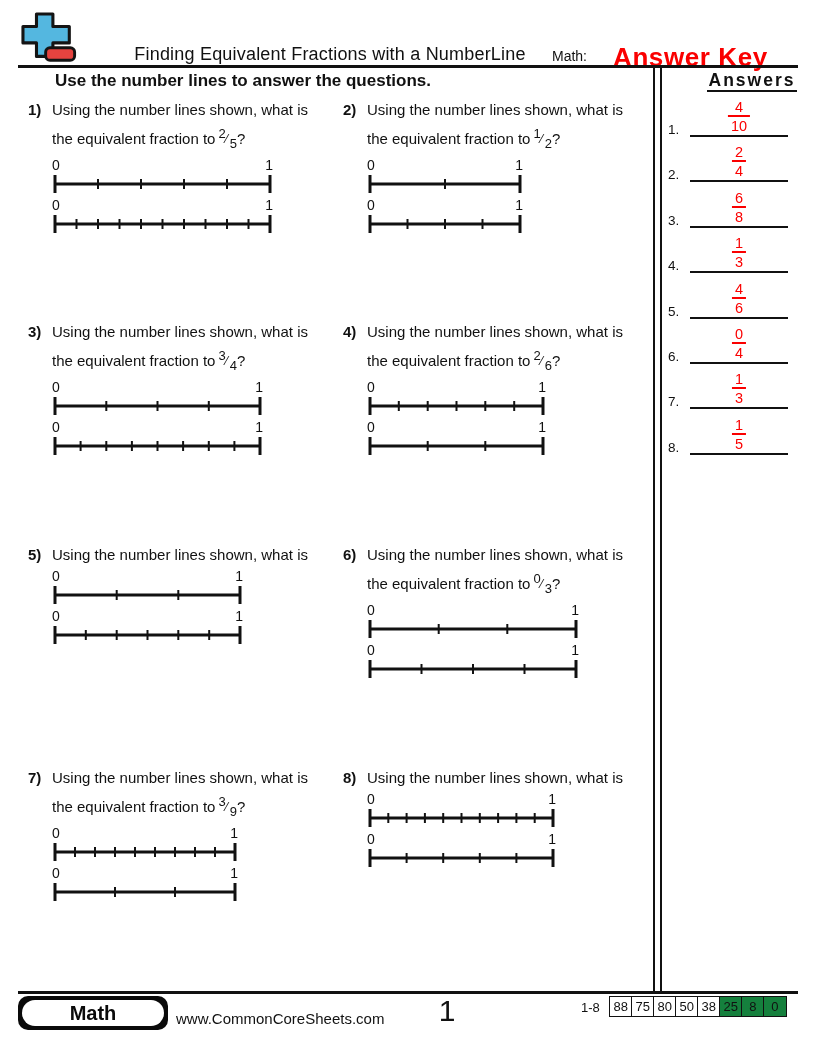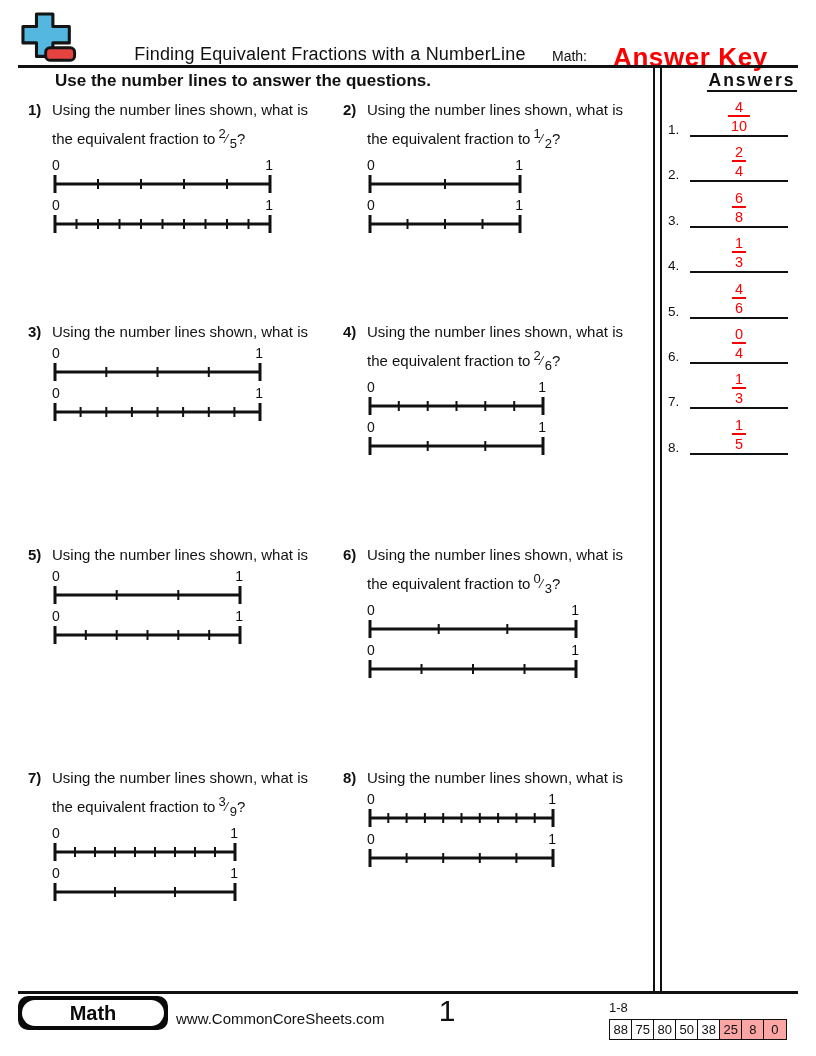--- a/index.html
+++ b/index.html
@@ -45,27 +45,27 @@
 
   
   #math-badge{position:absolute;left:18px;top:996px;width:150px;height:34px;background:#0a0a0a;
         border-radius:10px;}
   #math-badge .inner{position:absolute;left:4px;top:4px;right:4px;bottom:4px;background:#fff;
         border-radius:14px;display:flex;align-items:center;justify-content:center;
         font-size:20px;font-weight:bold;color:#0a0a0a;}
   #site-url{position:absolute;left:176px;top:1010px;font-size:15px;}
   #page-number{position:absolute;left:425px;top:995px;width:44px;text-align:center;
         font-size:30px;line-height:32px;}
-  #score-range{position:absolute;left:581px;top:1000px;font-size:13px;margin-left:28px;}
-  #score-table{position:absolute;left:609px;top:1019px;display:flex;text-align:right;}
+  #score-range{position:absolute;left:581px;top:1000px;font-size:13px;}
+  #score-table{position:absolute;left:609px;top:996px;display:flex;text-align:right;}
   .score-cell{width:23.5px;height:21px;border:1.5px solid #111;margin-left:-1.5px;
         display:flex;align-items:center;justify-content:center;font-size:13px;
         background:#fff;box-sizing:border-box;}
   .score-cell:first-child{margin-left:0;}
-  .score-cell.hl{background:#fca5a5;}
+  .score-cell.hl{background:#15803d;}
 </style>
 </head>
 <body>
 
 <div id="page">
 
   <svg id="logo" width="58" height="56" viewBox="0 0 60 58">
     <path d="M16 2 H33 V15 H50 V32 H33 V46 H16 V32 H2 V15 H16 Z" fill="#54b7e0" stroke="#141414" stroke-width="3.2" stroke-linejoin="round"></path>
     <rect x="25.5" y="37" width="30" height="13" rx="4.5" fill="#e5433f" stroke="#141414" stroke-width="3"></rect>
   </svg>
@@ -189,20 +189,21 @@
             <line x1="196.5" y1="6" x2="196.5" y2="16" stroke="#111" stroke-width="2"></line>
             <line x1="218.0" y1="2" x2="218.0" y2="20" stroke="#111" stroke-width="3"></line>
           </svg></div>
     </div>
   </div>
 
   <div class="q-block" style="left:28px;top:320px;">
     <div class="q-num">3)</div>
     <div class="q-body">
       <div class="q-line1">Using the number lines shown, what is</div>
+      <div class="q-line2"><span>the equivalent fraction to</span><sup>3</sup><span class="fslash">⁄</span><sub>4</sub><span>?</span></div>
       <div class="nl-labels" style="width: 211px;">
           <span>0</span>
           <span>1</span>
         </div>
       <div class="nl"><svg width="211" height="22">
             <line x1="3" y1="11" x2="208" y2="11" stroke="#111" stroke-width="3"></line>
             <line x1="3.0" y1="2" x2="3.0" y2="20" stroke="#111" stroke-width="3"></line>
             <line x1="54.3" y1="6" x2="54.3" y2="16" stroke="#111" stroke-width="2"></line>
             <line x1="105.5" y1="6" x2="105.5" y2="16" stroke="#111" stroke-width="2"></line>
             <line x1="156.8" y1="6" x2="156.8" y2="16" stroke="#111" stroke-width="2"></line>

